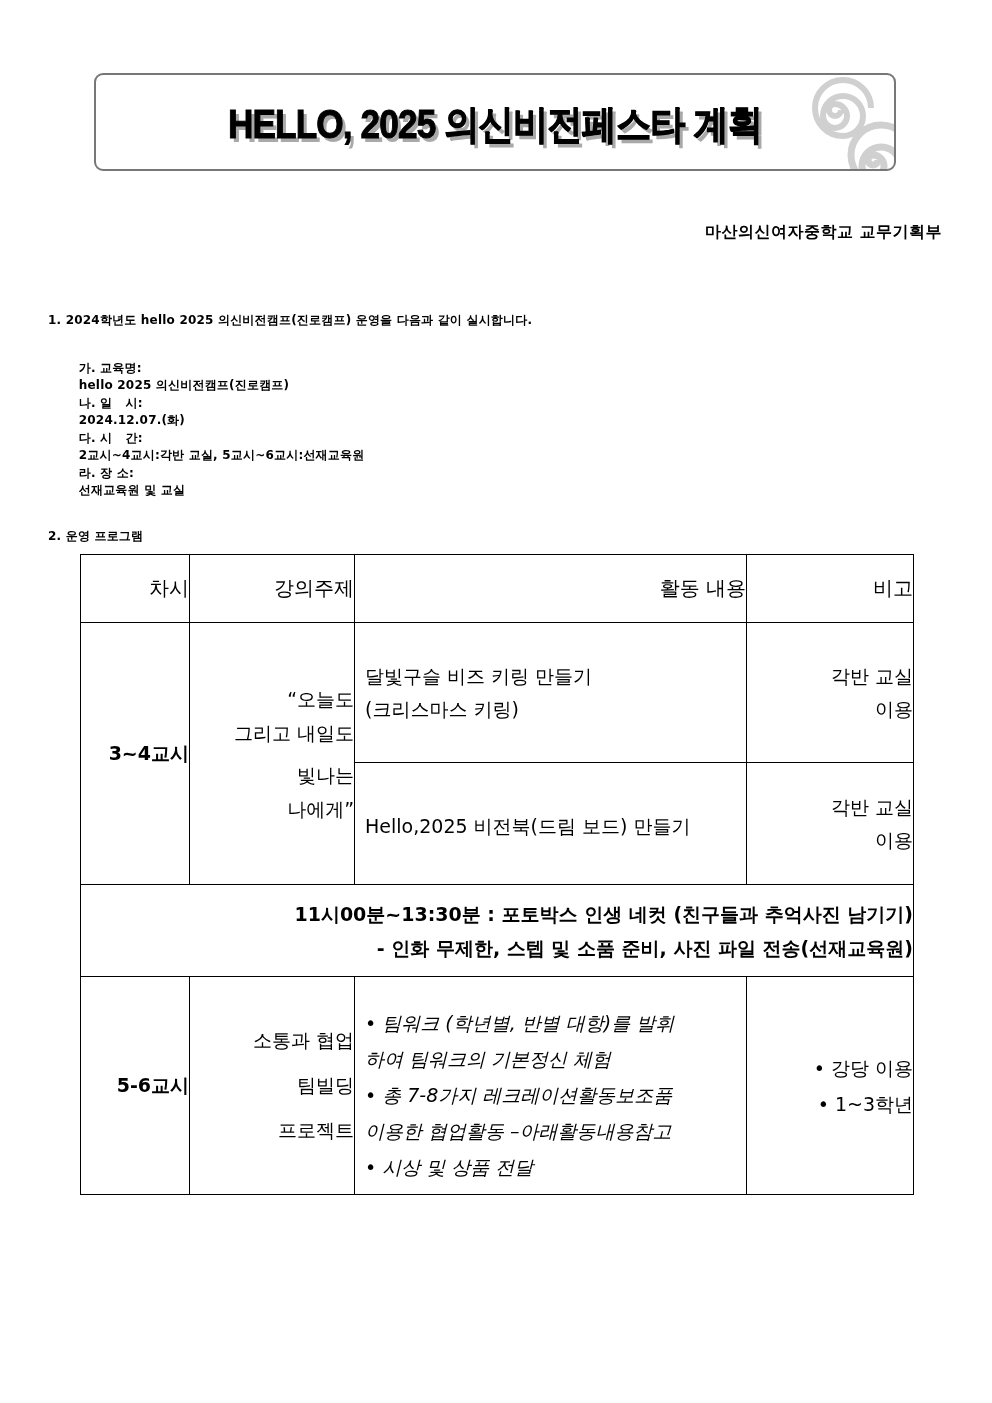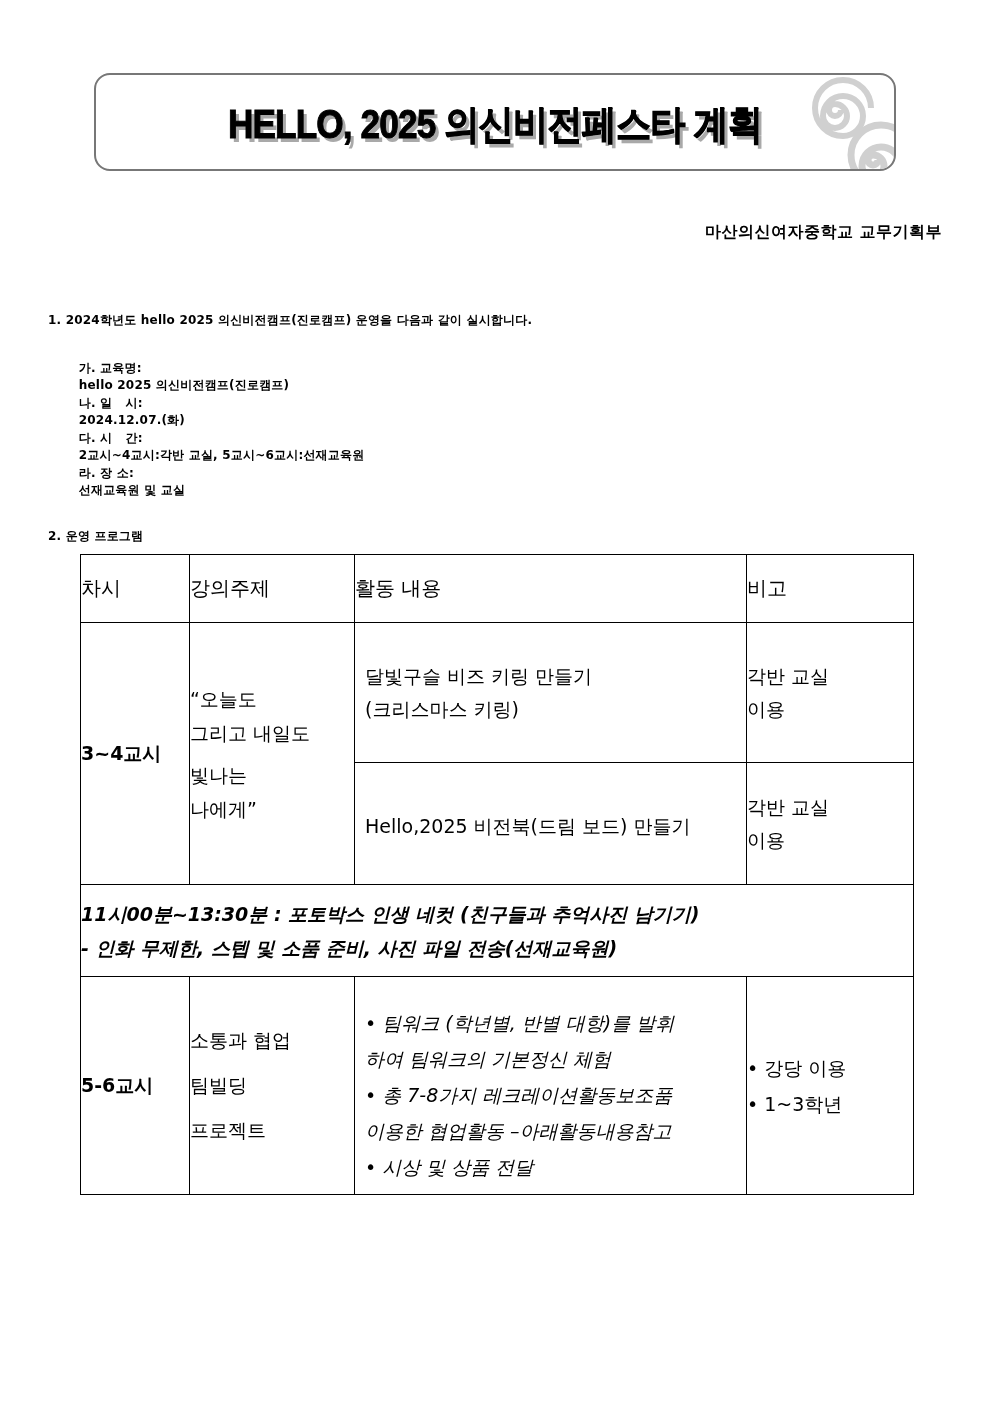--- a/index.html
+++ b/index.html
@@ -3,21 +3,21 @@
   <meta charset="utf-8">
   <style>
     html, body { margin: 0; padding: 0; background: #ffffff; }
     body {
       width: 992px; height: 1403px; position: relative; overflow: hidden;
       font-family: "DejaVu Sans", "Liberation Sans", sans-serif;
       color: #000;
     }
     .title-box {
       position: absolute; left: 94px; top: 73px; width: 802px; height: 98px;
-      border: 2px solid #777; border-radius: 16px; box-sizing: border-box;
+      border: 2px solid #777; border-radius: 9px; box-sizing: border-box;
       background: #fff; overflow: hidden;
     }
     .title-text {
       position: absolute; left: 0; right: 0; top: 22px; text-align: center;
       font-family: "Liberation Sans", sans-serif; font-weight: 900;
       font-size: 40px; letter-spacing: -1px; transform: scaleX(0.88);
       color: #000;
       text-shadow: 4px 4px 0 #a9a9a9;
       -webkit-text-stroke: 1px #000;
     }
@@ -30,30 +30,30 @@
       position: absolute; left: 48px; font-size: 12px; font-weight: bold; white-space: pre;
       letter-spacing: 0.2px;
     }
     .sub { left: 70px; }
     table.prog {
       position: absolute; left: 80px; top: 554px; width: 833px;
       border-collapse: collapse; table-layout: fixed;
       font-size: 19px;
     }
     table.prog td, table.prog th {
-      border: 1.5px solid #000; padding: 0; vertical-align: middle; text-align: left;
+      border: 1.5px solid #000; padding: 0; vertical-align: middle; text-align: right;
     }
     table.prog th { font-weight: normal; height: 67px; font-size: 20px; }
     .c-left { text-align: left !important; padding-left: 10px !important; padding-right: 8px !important; }
     .cell-line { display: block; line-height: 33px; }
     .topic .cell-line { line-height: 34px; }
     .act56 .cell-line { line-height: 36px; text-align: justify; font-style: italic; }
     .bold { font-weight: bold; }
     .photo-row td { height: 91px; font-weight: bold; font-size: 19px; }
-    .photo-row .cell-line { line-height: 34px; font-style: italic; }
+    .photo-row .cell-line { line-height: 34px; }
   </style>
 </head>
 <body>
 
 <div class="title-box">
   <svg class="swirl" style="left:705px; top:-10px;" width="110" height="110" viewBox="0 0 110 110">
     <path d="M40 45 a6 6 0 1 1 -6 -6 a12 12 0 1 1 -12 12 a20 20 0 1 1 20 20 a28 28 0 1 1 28 -28" fill="none" stroke="#d0d0d0" stroke-width="6"></path>
   </svg>
   <svg class="swirl" style="left:730px; top:20px;" width="100" height="110" viewBox="0 0 100 110">
     <path d="M52 65 a5 5 0 1 1 -5 -5 a11 11 0 1 1 -11 11 a19 19 0 1 1 19 19 a30 30 0 1 1 30 -30" fill="none" stroke="#d0d0d0" stroke-width="7"></path>

